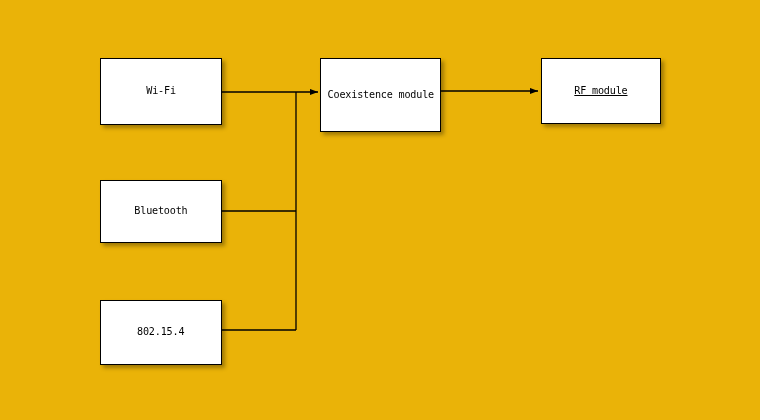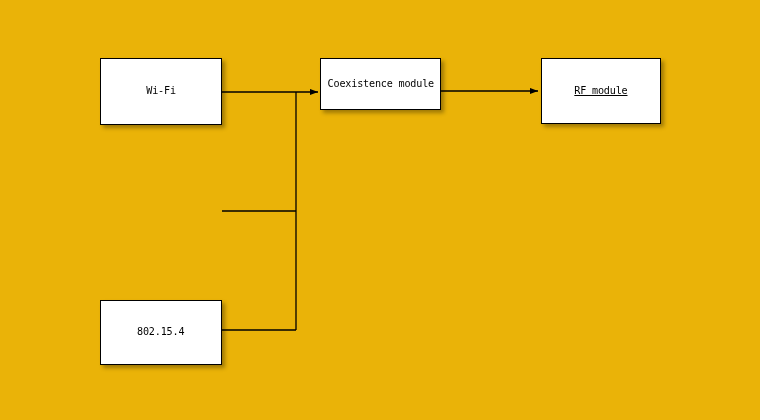--- a/index.html
+++ b/index.html
@@ -43,21 +43,21 @@
     line-height: 1.1;
     color: #000000;
     letter-spacing: -0.2px;
     text-align: center;
     white-space: nowrap;
     transform: scaleX(0.92);
   }
   .node-wifi   { left: 100px; top: 58px;  width: 122px; height: 67px; }
   .node-bt     { left: 100px; top: 180px; width: 122px; height: 63px; }
   .node-zigbee { left: 100px; top: 300px; width: 122px; height: 65px; }
-  .node-coex   { left: 320px; top: 58px;  width: 121px; height: 52px; }
+  .node-coex   { left: 320px; top: 58px;  width: 121px; height: 74px; }
   .node-rf     { left: 541px; top: 58px;  width: 120px; height: 66px; text-decoration: underline; }
 </style>
 </head>
 <body>
 
 <div id="canvas">
 
   <svg id="edges" width="760" height="420" viewBox="0 0 760 420" xmlns="http://www.w3.org/2000/svg">
     <defs>
       <marker id="arrow" markerWidth="9" markerHeight="9" refX="8.4" refY="3.2" orient="auto" markerUnits="userSpaceOnUse">
@@ -73,20 +73,23 @@
 
     <polyline points="296,92 296,330" fill="none" stroke="#000000" stroke-width="1.3"></polyline>
 
     <polyline points="441,91 538,91" fill="none" stroke="#000000" stroke-width="1.3" marker-end="url(#arrow)"></polyline>
   </svg>
 
   <div class="node node-wifi">
     <span class="node-label">Wi-Fi</span>
   </div>
 
+  <div class="node node-bt">
+    <span class="node-label">Bluetooth</span>
+  </div>
 
   <div class="node node-zigbee">
     <span class="node-label">802.15.4</span>
   </div>
 
   <div class="node node-coex">
     <span class="node-label">Coexistence module</span>
   </div>
 
   <div class="node node-rf">

